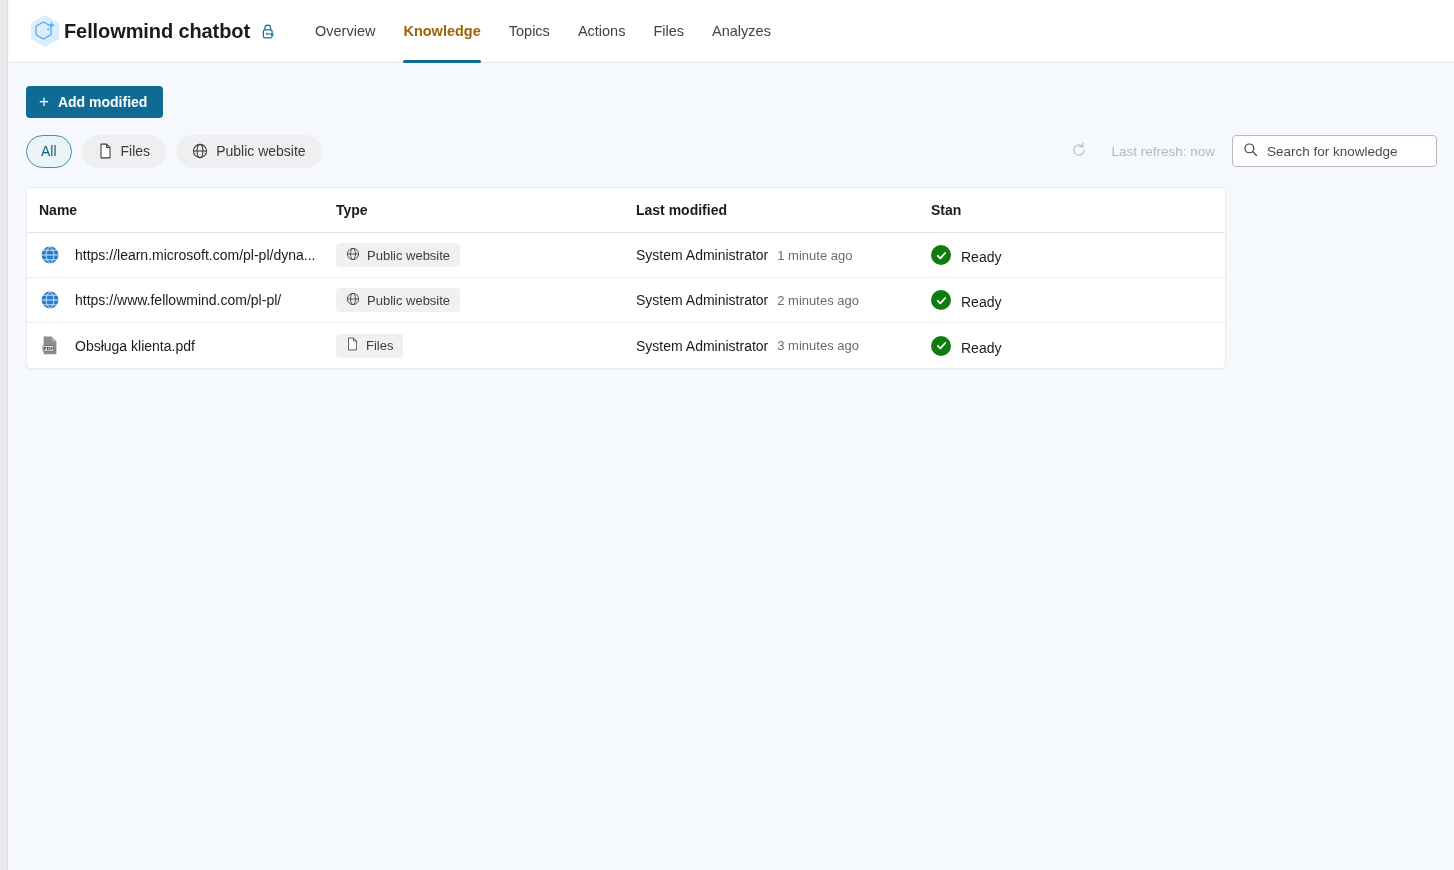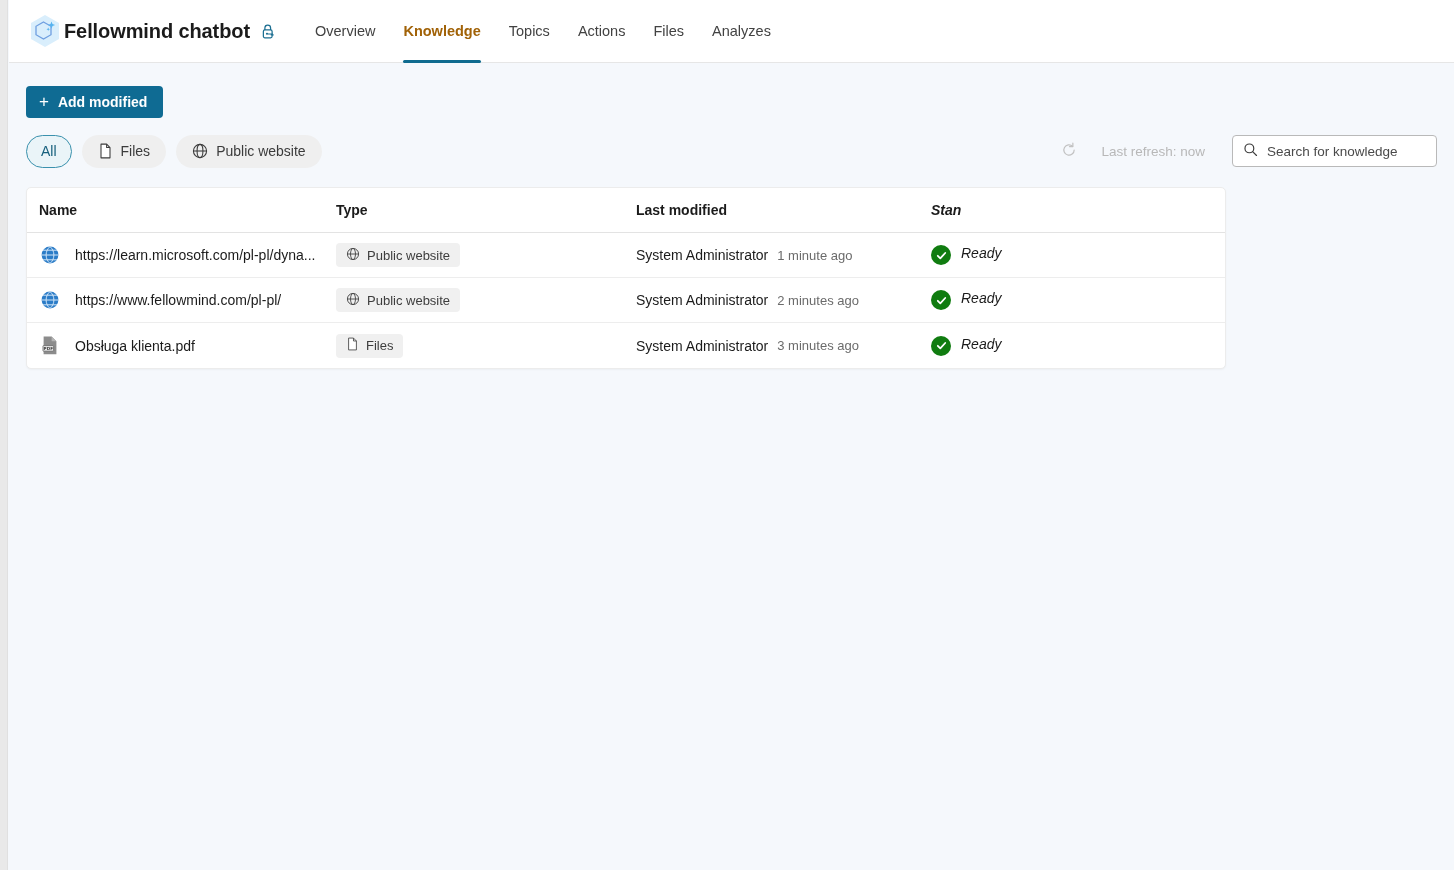--- a/index.html
+++ b/index.html
@@ -143,21 +143,21 @@
   .pill.selected {
     background: #eaf4f8;
     border: 1px solid #3a91ad;
     color: #17607d;
     padding: 0 14px;
   }
   .pill .pill-ico { display: flex; align-items: center; }
 
   .refresh-block {
     position: absolute;
-    right: 232px;
+    right: 222px;
     display: flex;
     align-items: center;
     gap: 24px;
     color: #b8b8b8;
     font-size: 13.5px;
     white-space: nowrap;
   }
   .search-box {
     position: absolute;
     right: 0;
@@ -197,21 +197,21 @@
     align-items: center;
     height: 45px;
     border-bottom: 1px solid #ededed;
     padding-left: 12px;
   }
   .trow.head { height: 45px; border-bottom: 1px solid #e3e3e3; }
   .trow.last { border-bottom: none; }
   .c-name  { width: 297px; display: flex; align-items: center; gap: 14px; }
   .c-type  { width: 300px; display: flex; align-items: center; }
   .c-mod   { width: 295px; display: flex; align-items: center; gap: 9px; }
-  .c-stat  { flex: 1; display: flex; align-items: flex-start; gap: 10px; font-style: italic; }
+  .c-stat  { flex: 1; display: flex; align-items: flex-end; gap: 10px; }
   .th {
     font-size: 14px;
     font-weight: bold;
     color: #1b1b1b;
   }
   .row-icon { width: 22px; height: 22px; display: flex; align-items: center; justify-content: center; flex: 0 0 auto; }
   .cell-text {
     font-size: 14px;
     color: #1b1b1b;
     white-space: nowrap;

